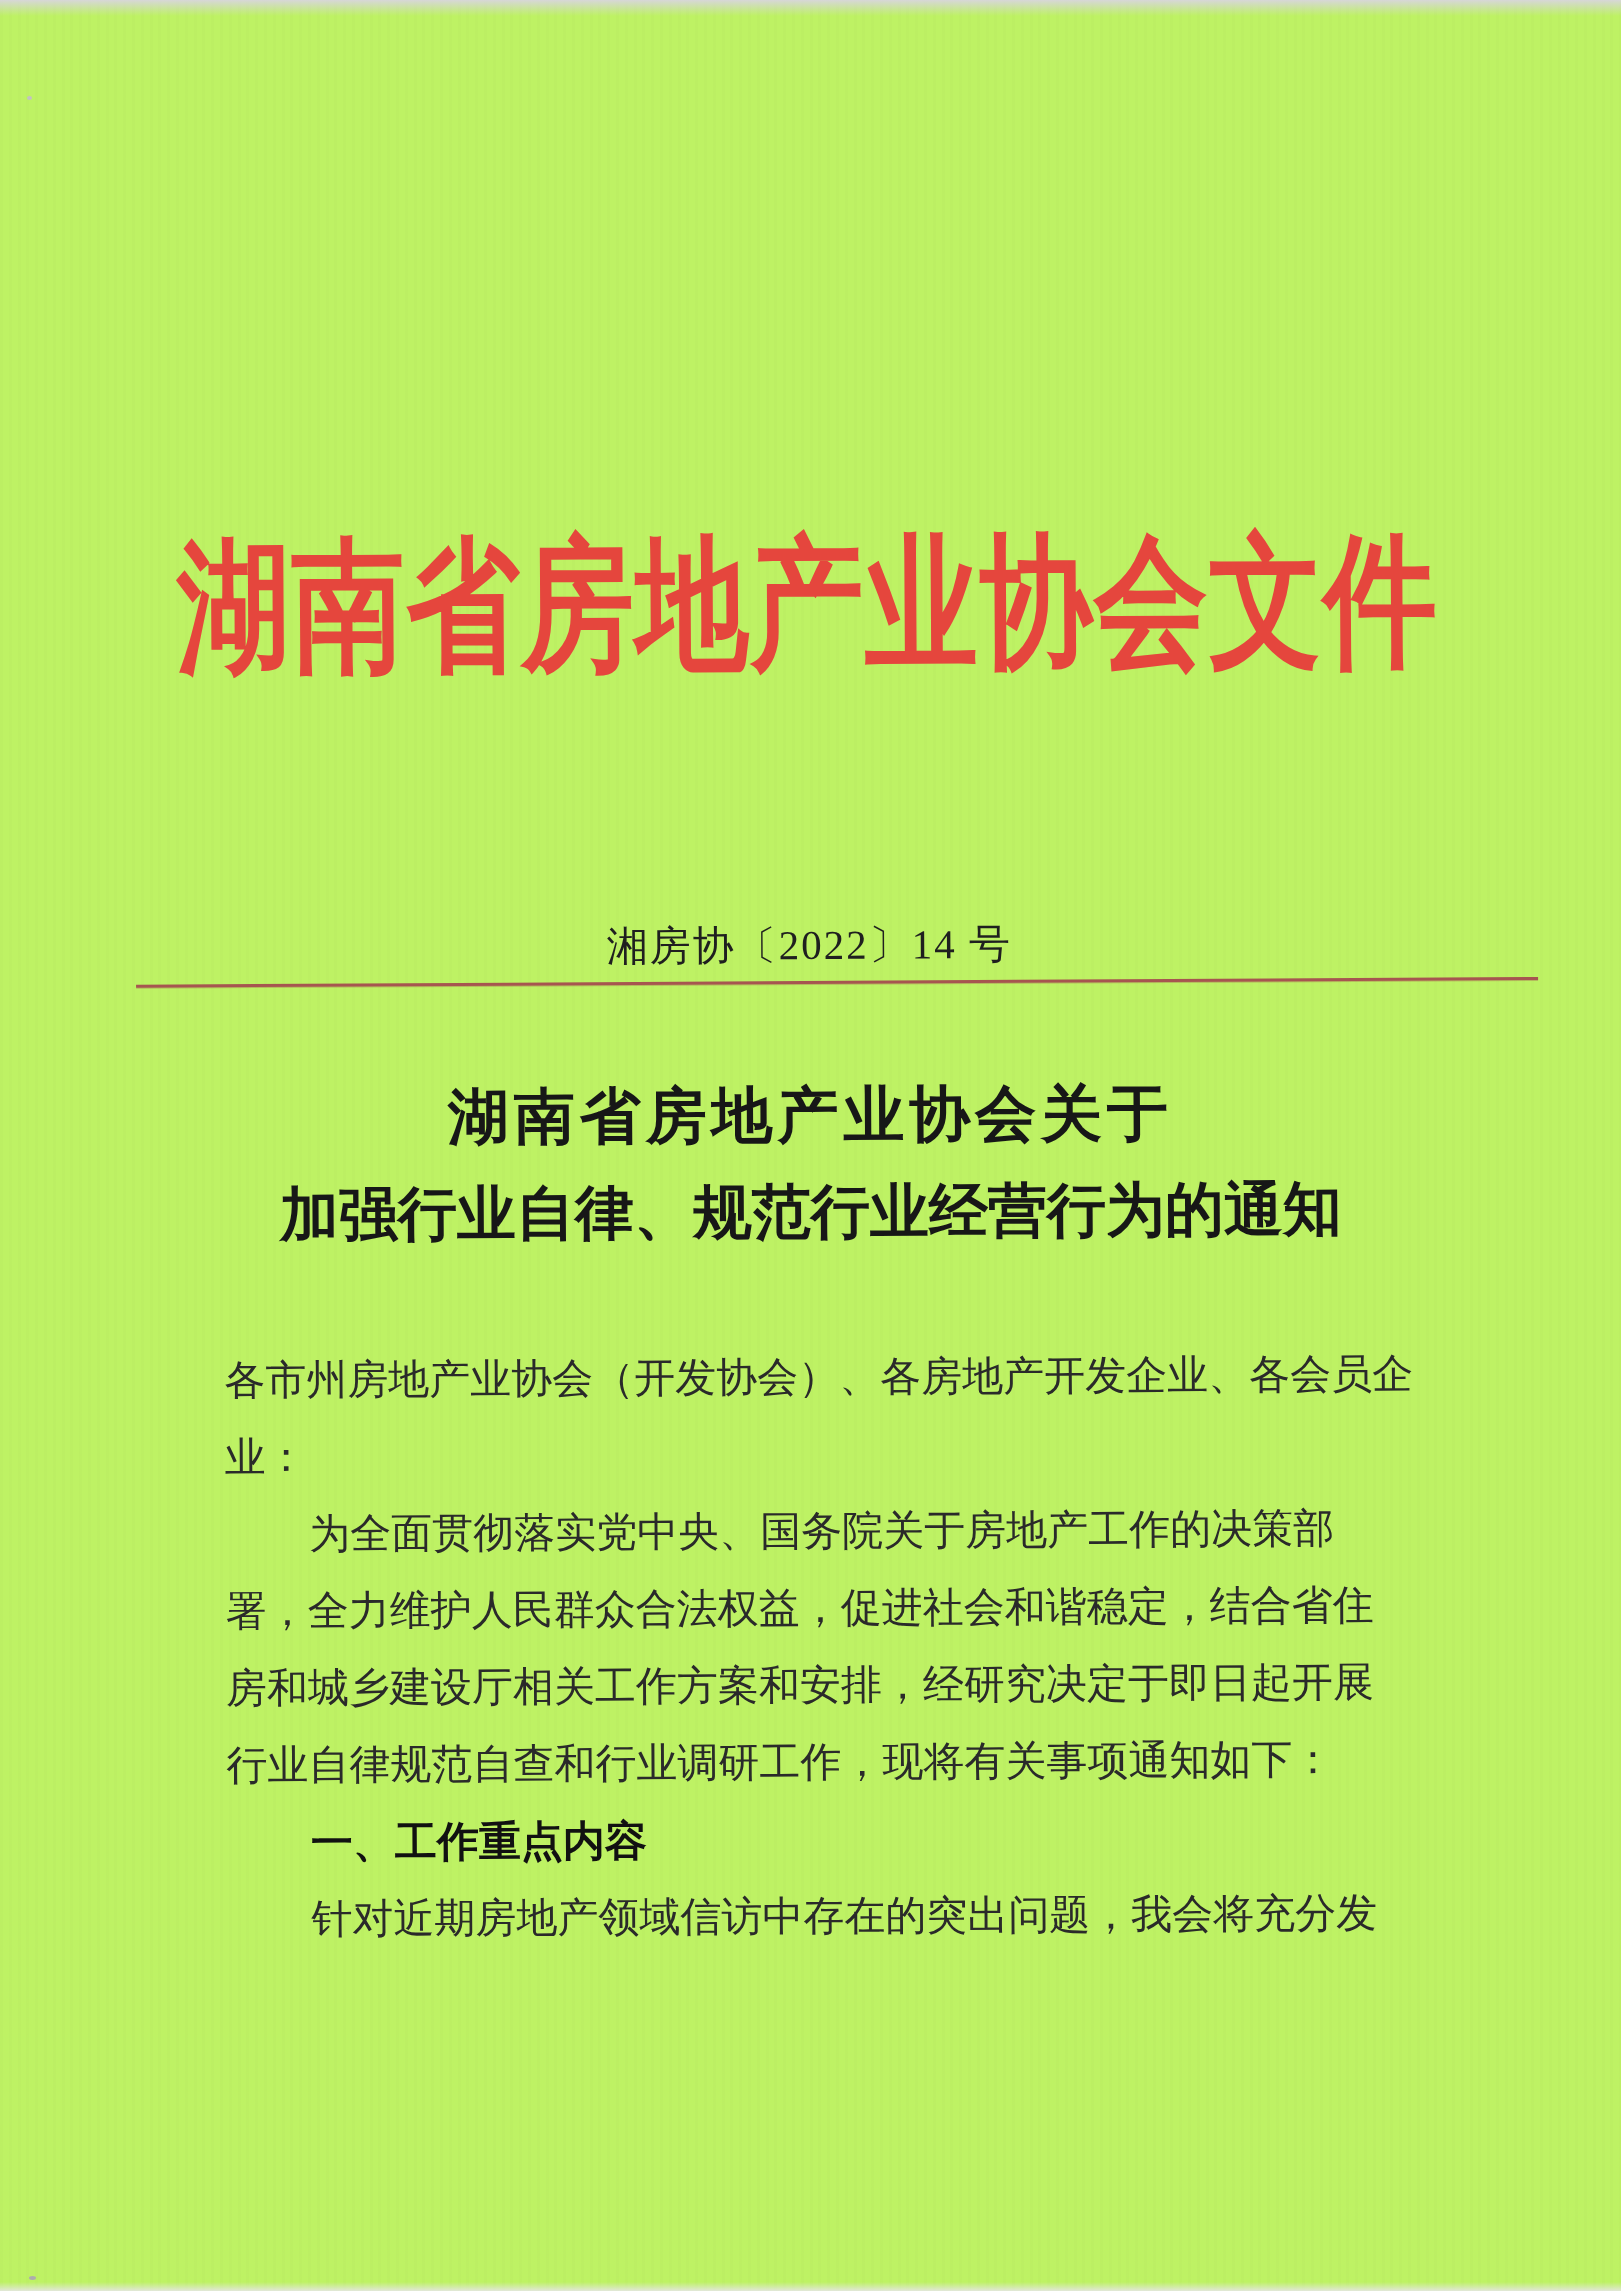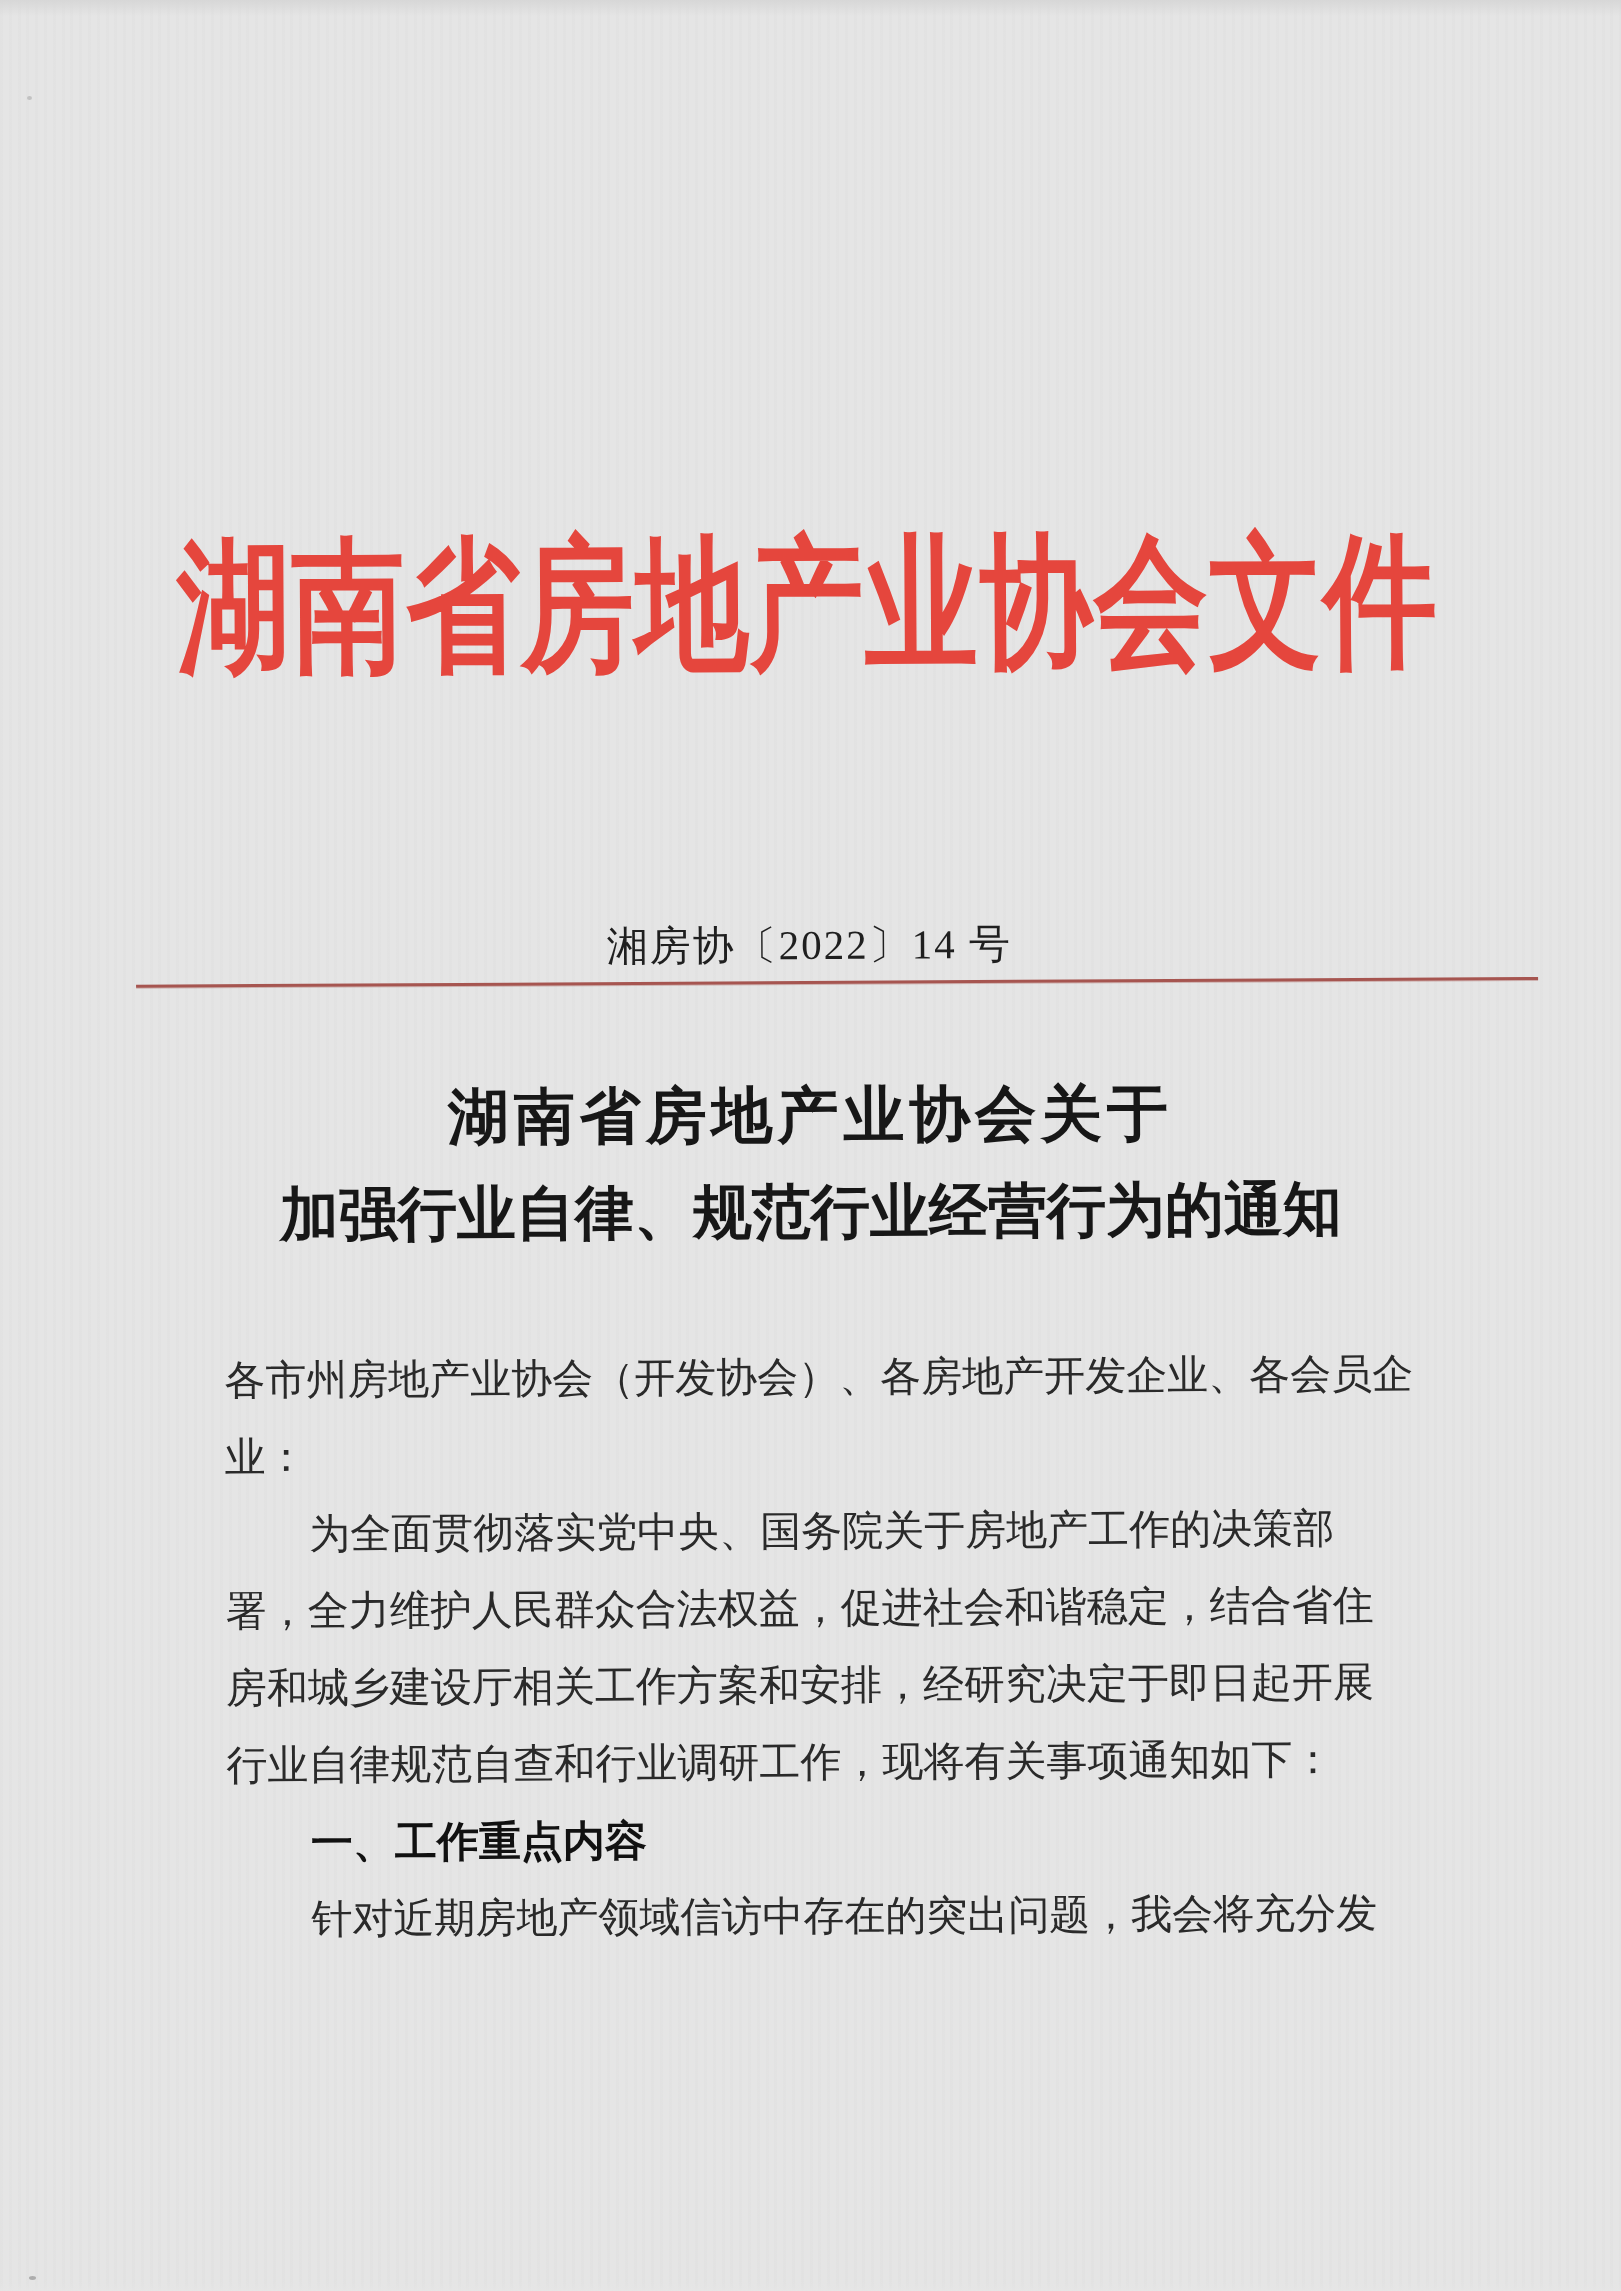--- a/index.html
+++ b/index.html
@@ -1,21 +1,21 @@
 <!DOCTYPE html>
 <html><head>
 <meta charset="utf-8">
 <style>
   html, body { margin: 0; padding: 0; background: #888; }
   .page {
     position: relative;
     width: 1621px;
     height: 2292px;
     margin: 0 auto;
-    background: #e5e5e5;
+    background: #bef264;
     overflow: hidden;
     font-family: "Liberation Serif", "DejaVu Serif", serif;
     color: #262626;
   }
   
   .scan-edge-top {
     position: absolute; top: 0; left: 0; right: 0; height: 15.7px;
     background: linear-gradient(to bottom, #d7d7d7, rgba(255,255,255,0));
   }
   .scan-edge-bottom {

